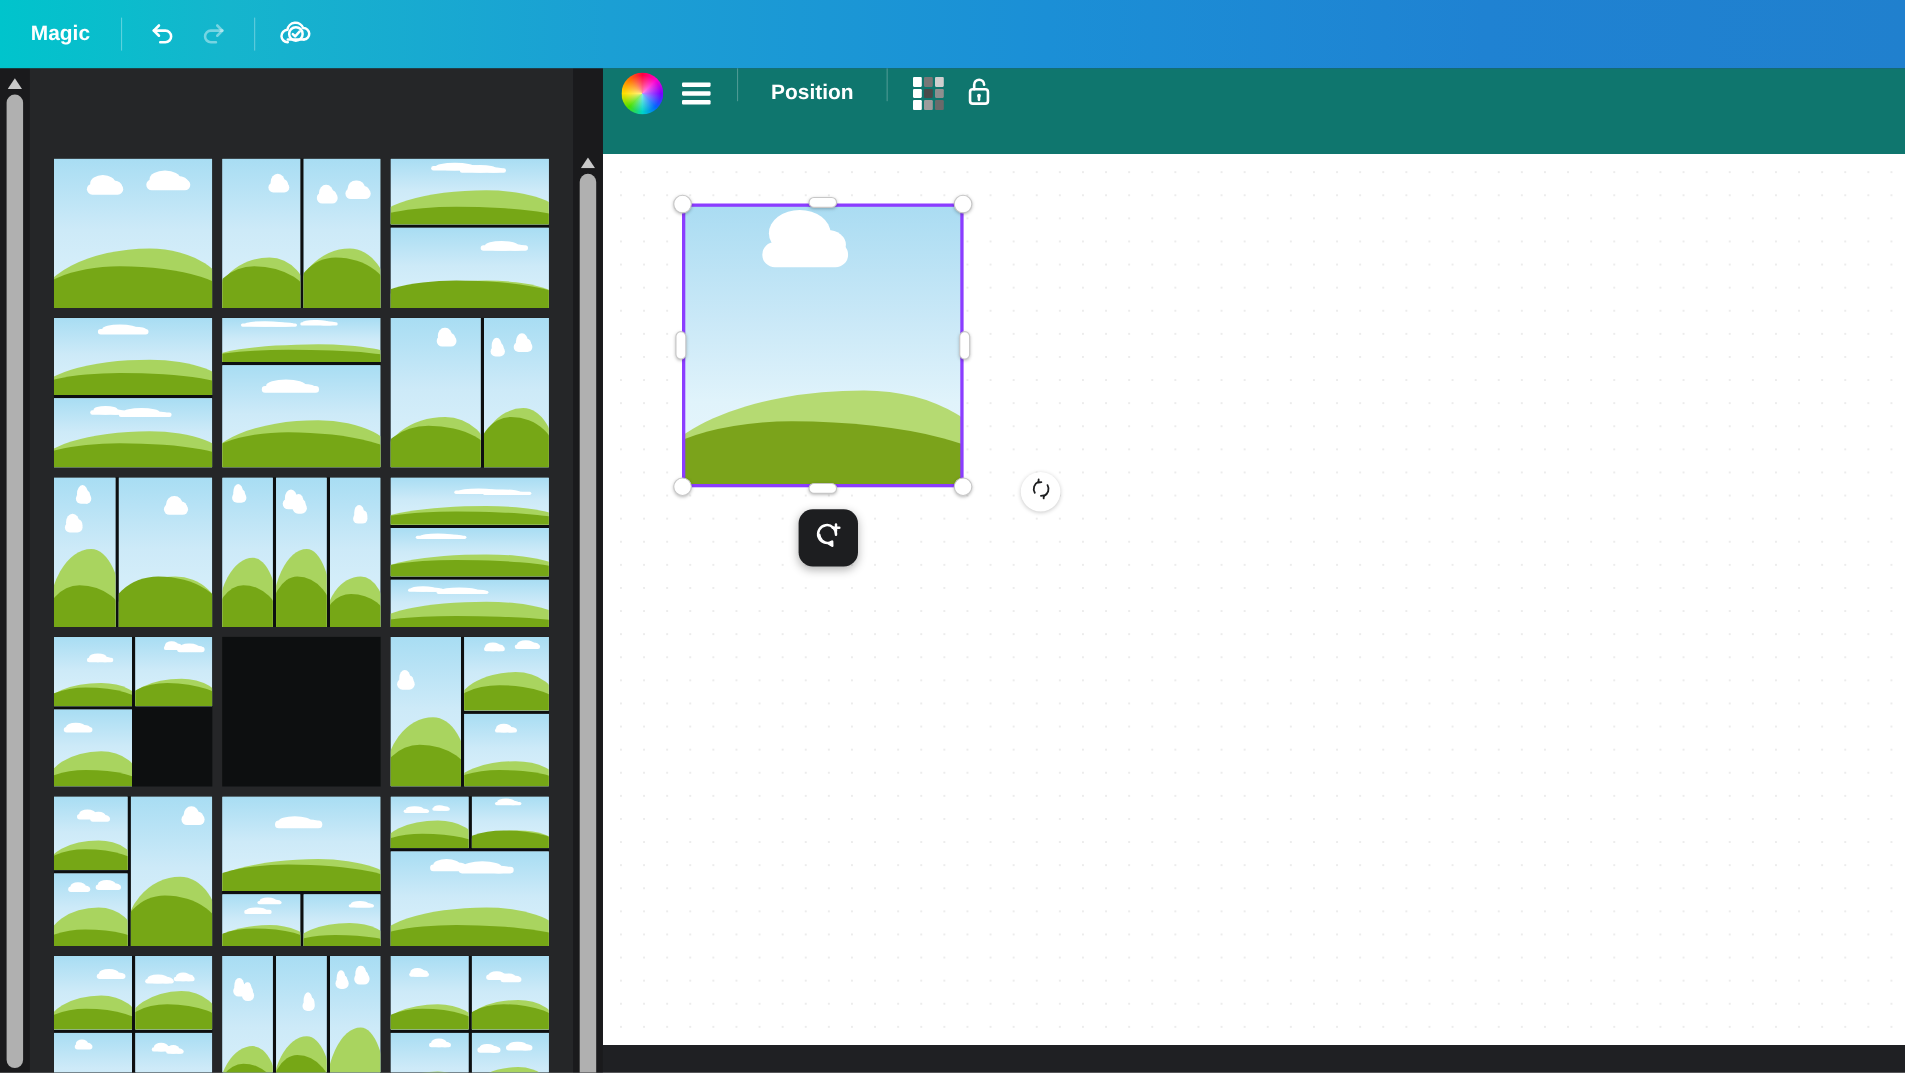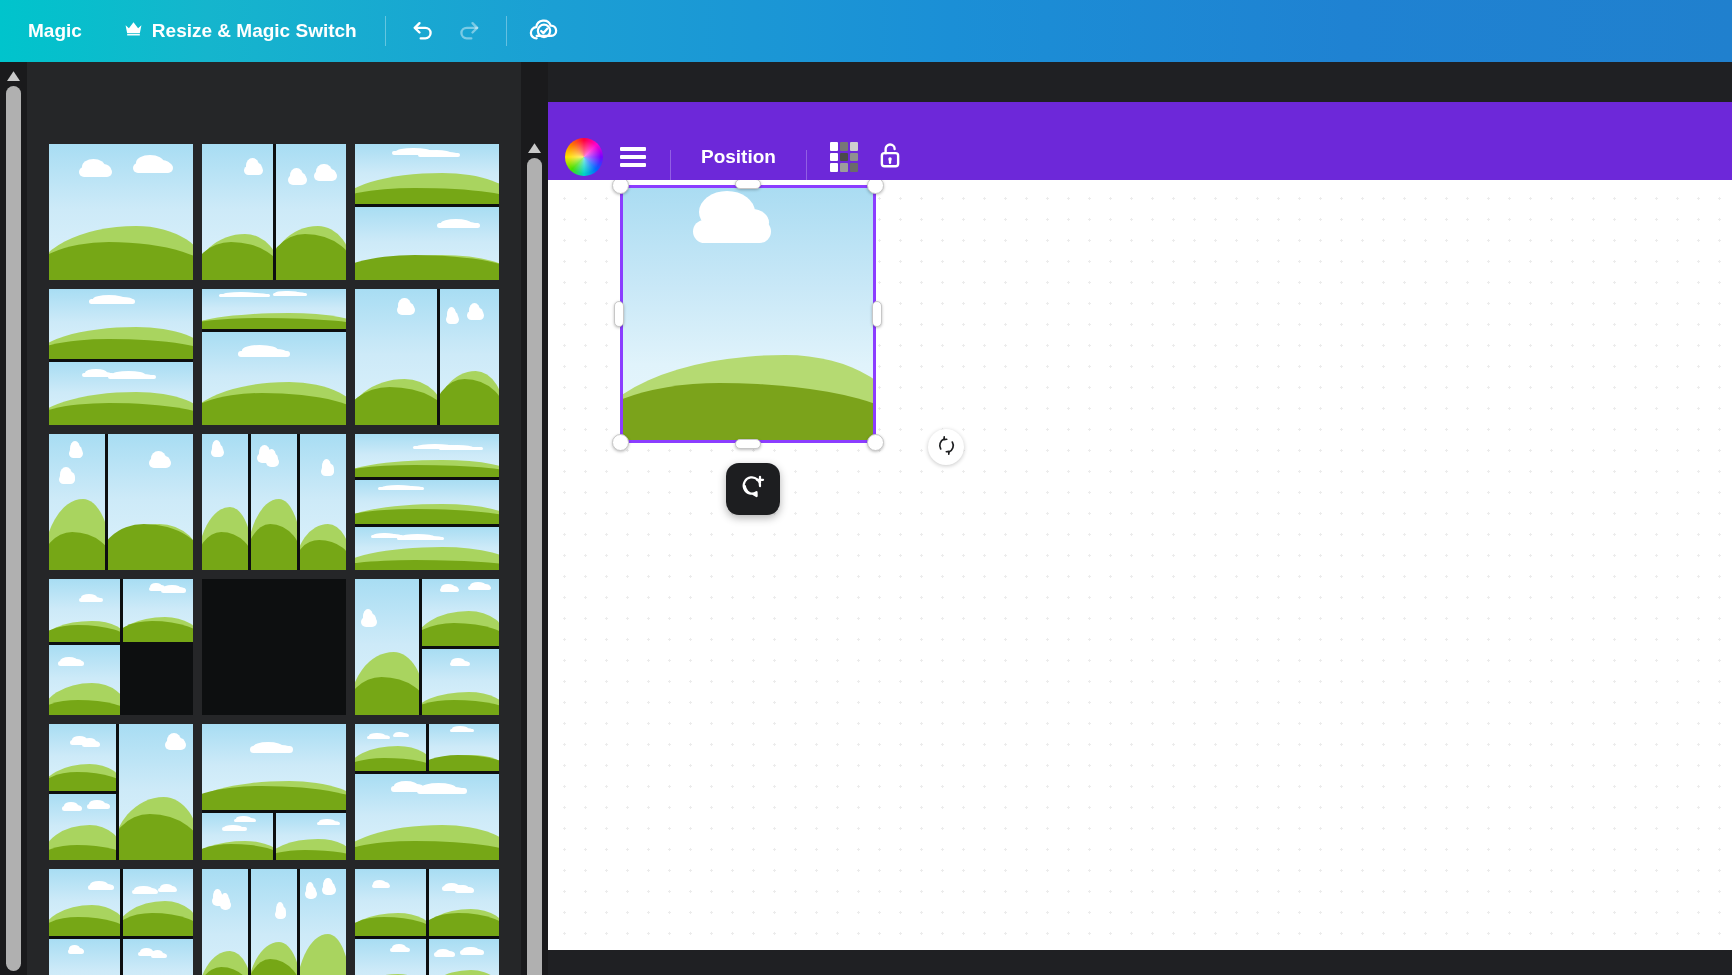--- a/index.html
+++ b/index.html
@@ -150,25 +150,24 @@
     width: 15px; height: 860px;
     background: #b0b0b0;
     border-radius: 8px;
     cursor: pointer;
   }
 
   
   .ctoolbar {
     position: absolute; left: 548px; top: 62px;
     width: 1184px; height: 78px;
-    background: #6d28d9;
-    display: flex; align-items: flex-end;
+    background: #0f766e;
+    display: flex; align-items: flex-start;
     padding-left: 16px;
     z-index: 15;
-    margin-top: 40px;
   }
   .color-wheel {
     width: 38px; height: 38px; border-radius: 50%;
     background:
       radial-gradient(circle at 50% 50%, rgba(255,255,255,0.55) 0%, rgba(255,255,255,0) 62%),
       conic-gradient(from 0deg, #ff0040, #ff00d0, #7a00ff, #0066ff, #00d4c8, #46e000, #ffe000, #ff7a00, #ff0040);
     cursor: pointer; margin-right: 6px;
   }
   .ct-btn {
     height: 46px; min-width: 46px;
@@ -291,29 +290,20 @@
 <body>
 
 <div id="app">
 
   <div class="topbar">
 
     <div class="tb-item tb-file">
       <span>Magic</span>
     </div>
 
-    <div class="tb-item tb-resize">
-      <span>
-        <svg width="19" height="19" viewBox="0 0 24 24" fill="#ffffff">
-          <path d="M2 8l4.2 3.6L12 4l5.8 7.6L22 8l-2 10H4L2 8z"></path>
-          <rect x="4" y="19" width="16" height="1.8"></rect>
-        </svg>
-      </span>
-      <span>Resize &amp; Magic Switch</span>
-    </div>
 
     <div class="tb-sep"></div>
 
     <div class="tb-icon-btn">
       <span>
         <svg width="28" height="28" viewBox="0 0 24 24" fill="none" stroke="#ffffff" stroke-width="2" stroke-linecap="round" stroke-linejoin="round">
           <path d="M9 7L5 11l4 4"></path>
           <path d="M5 11h9a4.5 4.5 0 0 1 0 9h-4"></path>
         </svg>
       </span>

